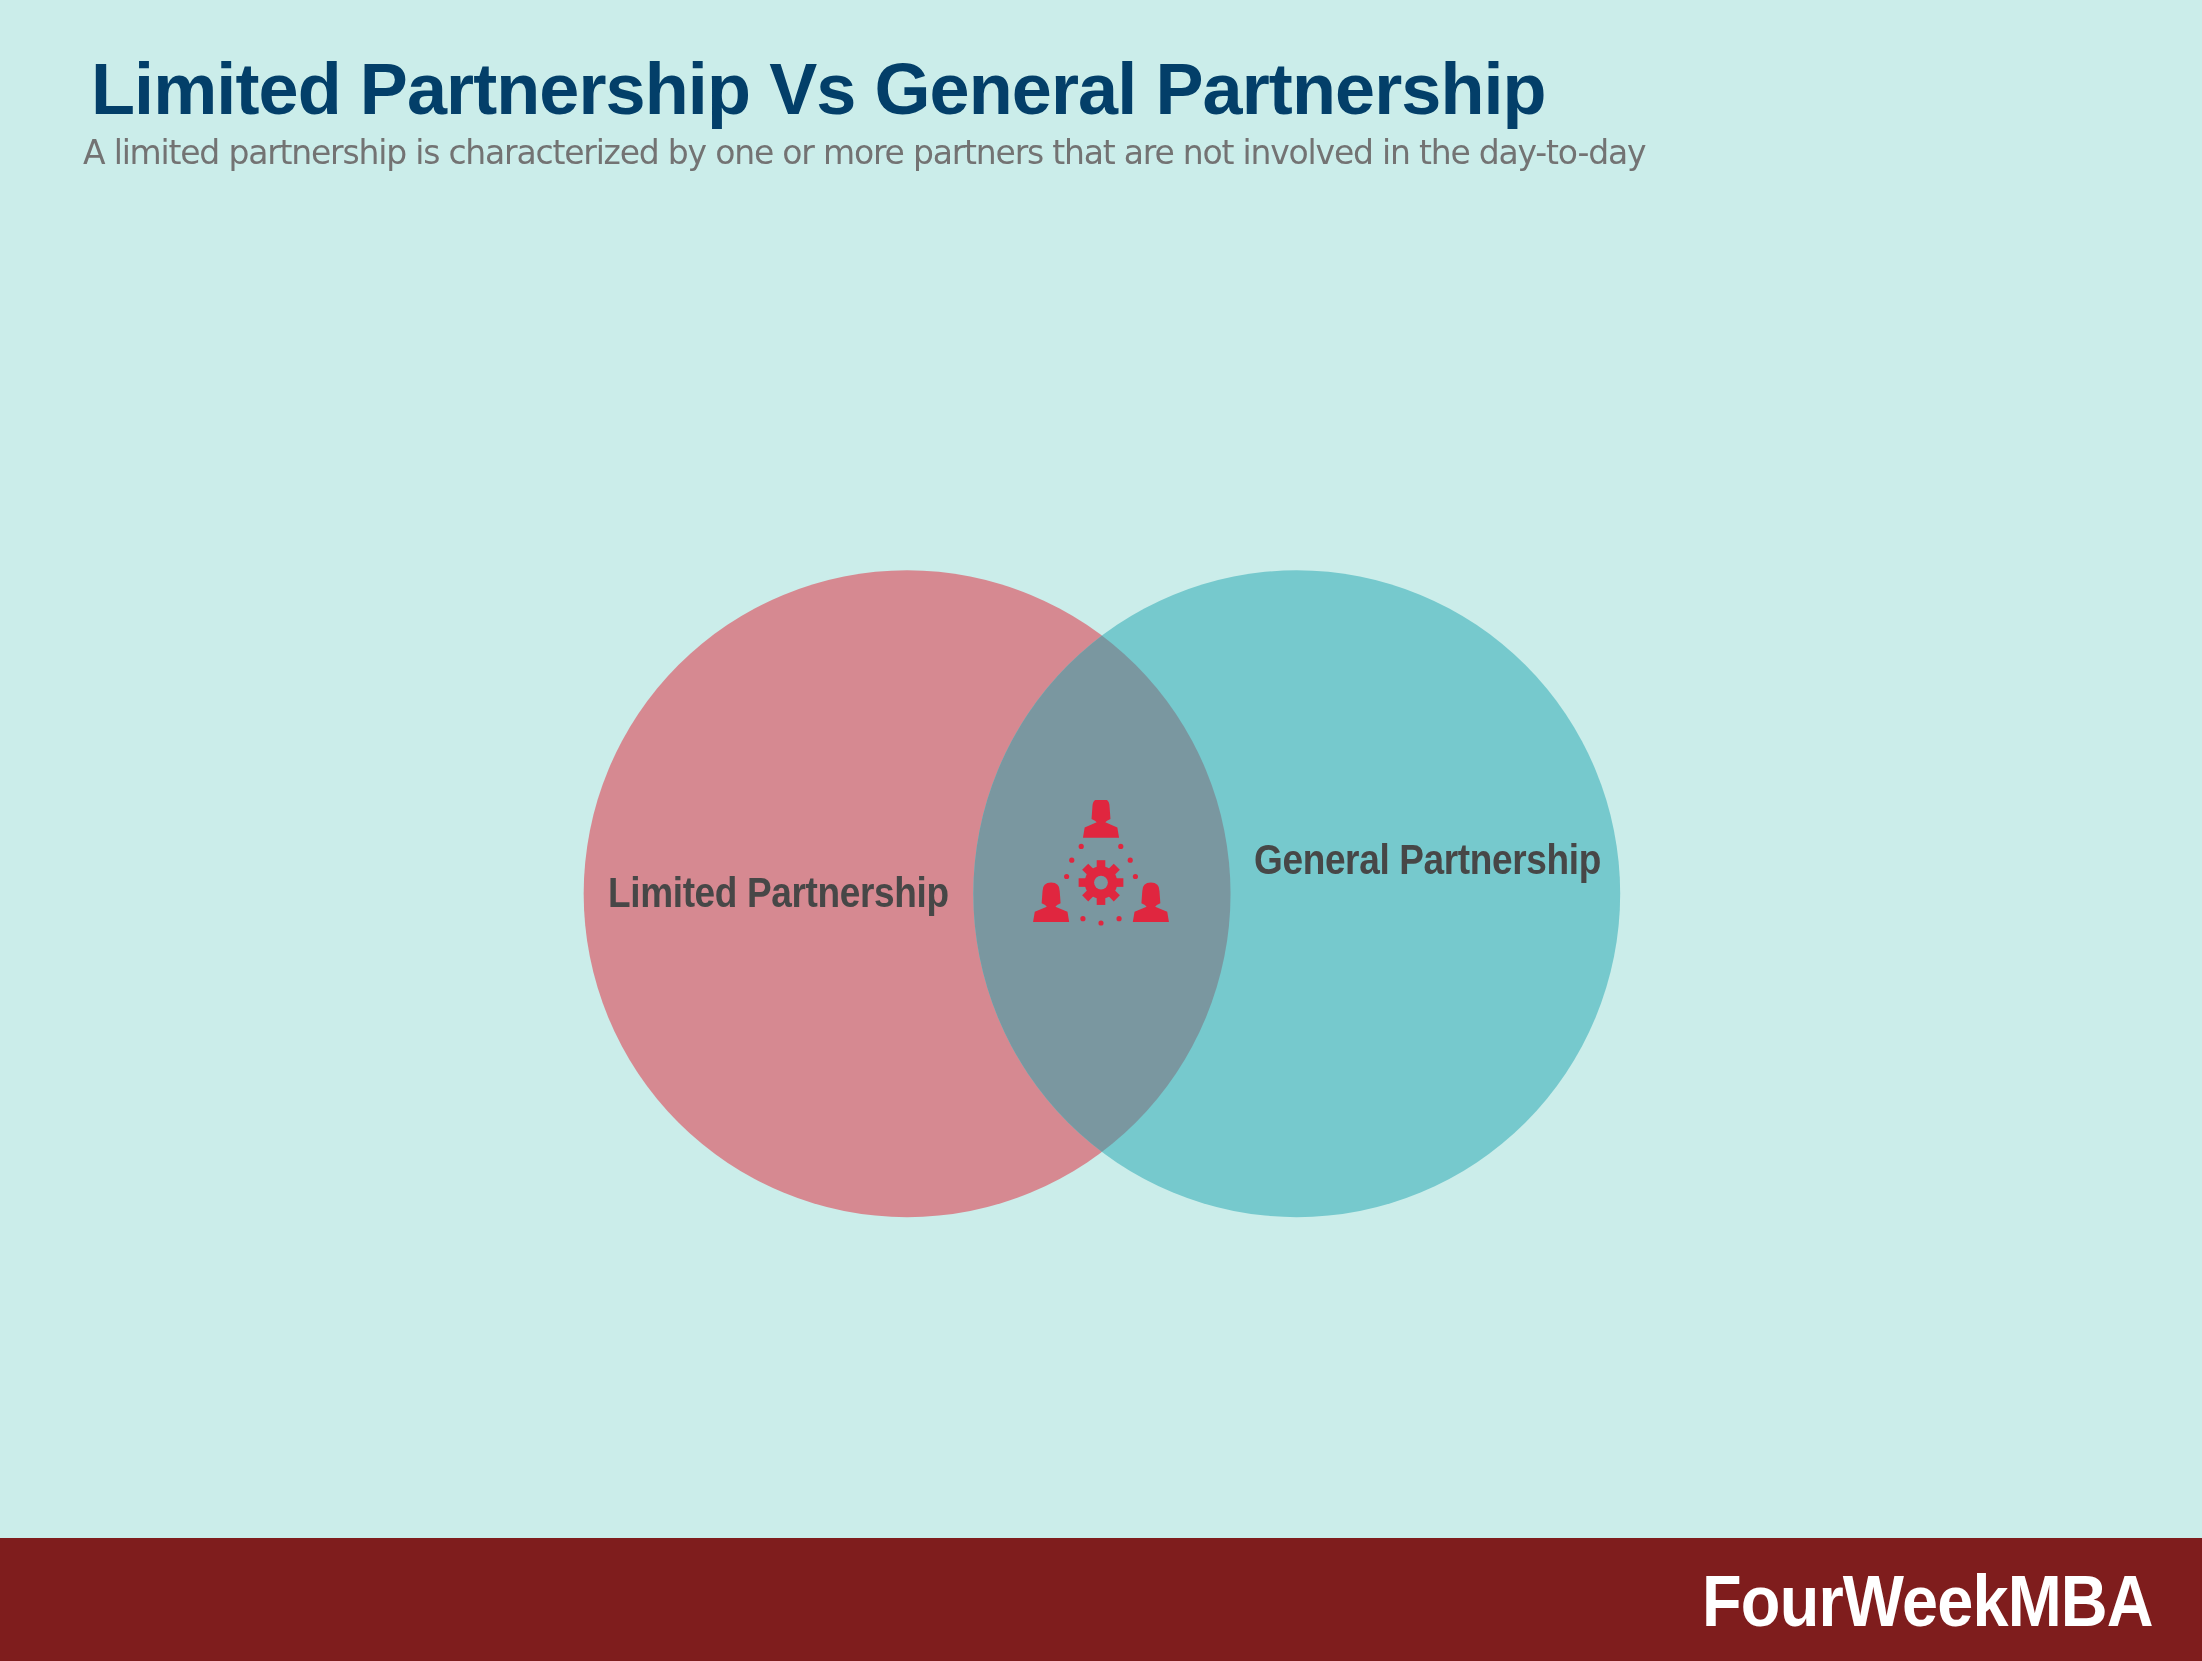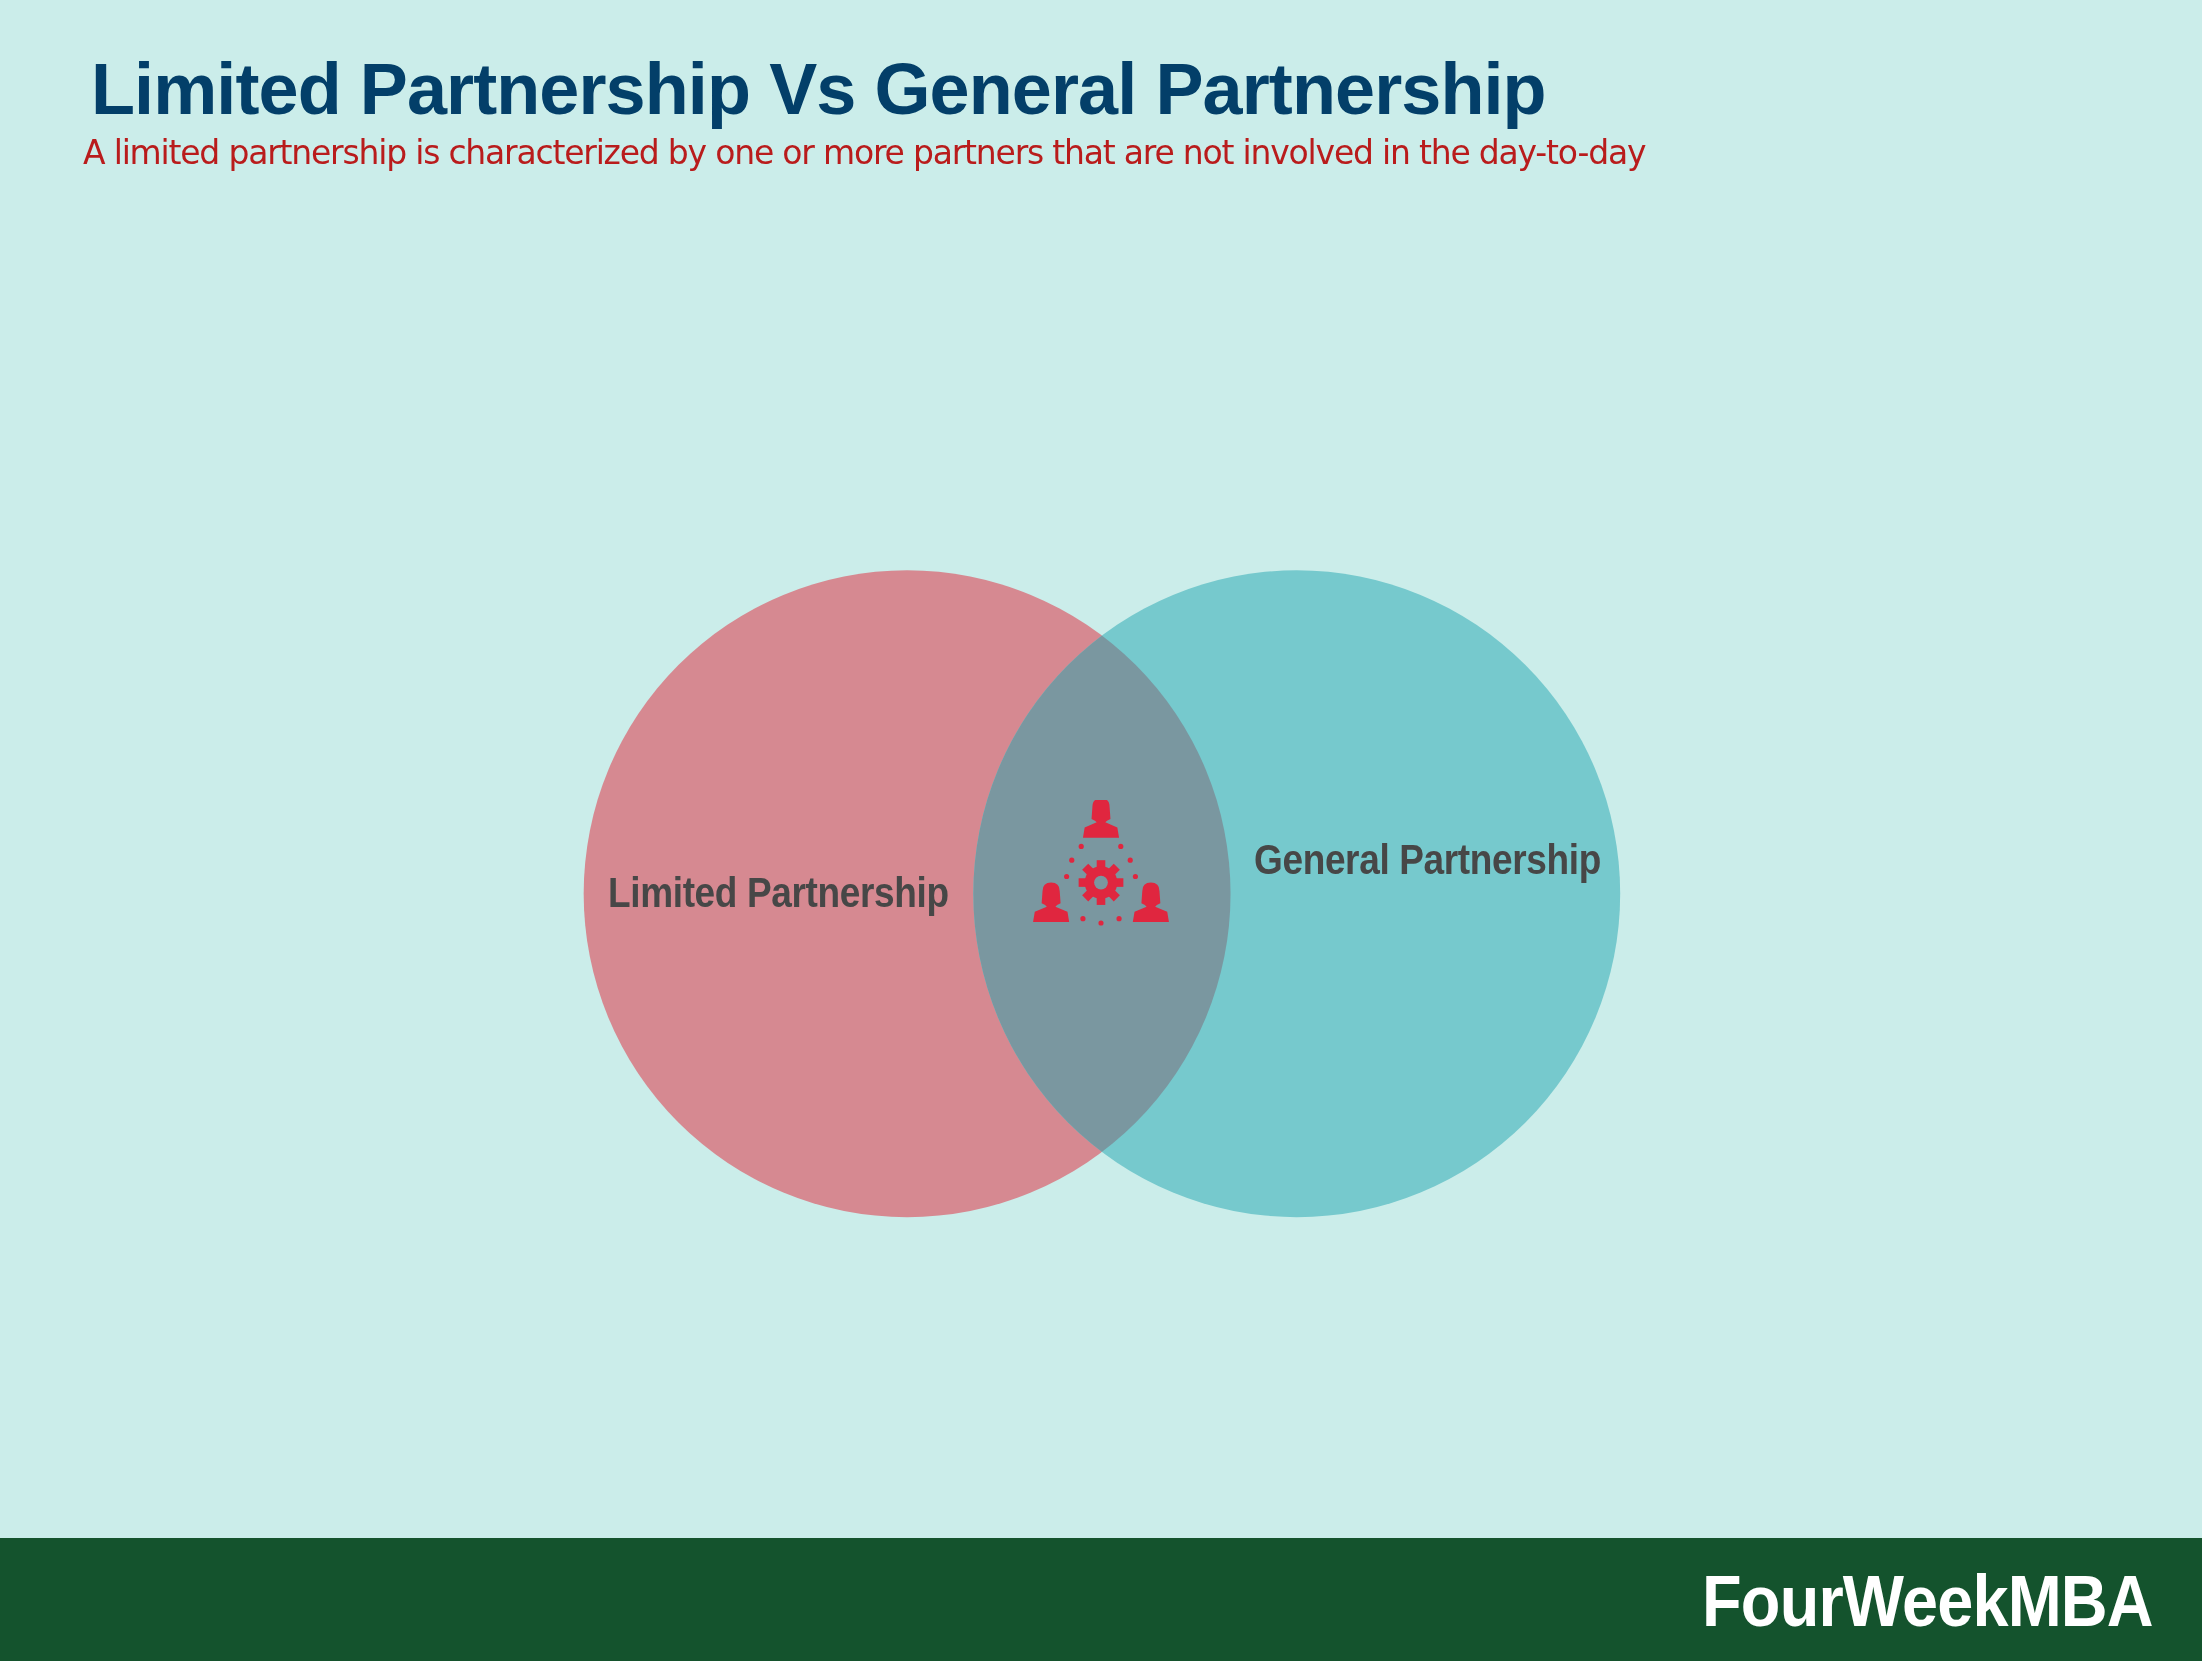--- a/index.html
+++ b/index.html
@@ -11,36 +11,36 @@
   .title {
     position: absolute; left: 83px; top: 38px;
     font-family: "Liberation Sans", sans-serif;
     font-weight: bold; font-size: 72px; line-height: 86px;
     color: #033f69; margin: 8px; white-space: nowrap;
     letter-spacing: -0.9px;
   }
   .desc {
     position: absolute; left: 83px; top: 122px; width: 1807px;
     font-family: "DejaVu Sans", sans-serif;
-    font-size: 33px; line-height: 62px; color: #b91c1c; margin: 0;
+    font-size: 33px; line-height: 62px; color: #737373; margin: 0;
     letter-spacing: -1.2px;
   }
   .desc span { display: block; white-space: nowrap; }
   .venn { position: absolute; left: 0; top: 0; width: 2203px; height: 1661px; }
   .label {
     position: absolute; font-family: "Liberation Sans", sans-serif;
     font-weight: bold; font-size: 43px; color: #474747; white-space: nowrap;
     transform: scaleX(0.86); transform-origin: left top; letter-spacing: -0.4px;
   }
   .label-left { left: 608px; top: 868px; }
   .label-right { left: 1254px; top: 835px; }
   .icon-wrap { position: absolute; left: 1032px; top: 800px; width: 138px; height: 129px; }
   .footer {
     position: absolute; left: 0; top: 1538px; width: 2203px; height: 124px;
-    background: #14532d;
+    background: #7f1d1d;
   }
   .brand {
     position: absolute; right: 50px; top: 22.4px;
     font-family: "Liberation Sans", sans-serif; font-weight: bold;
     font-size: 72px; color: #ffffff; white-space: nowrap;
     transform: scaleX(0.9); transform-origin: right top; letter-spacing: -0.9px;
   }
 </style>
 </head>
 <body>

